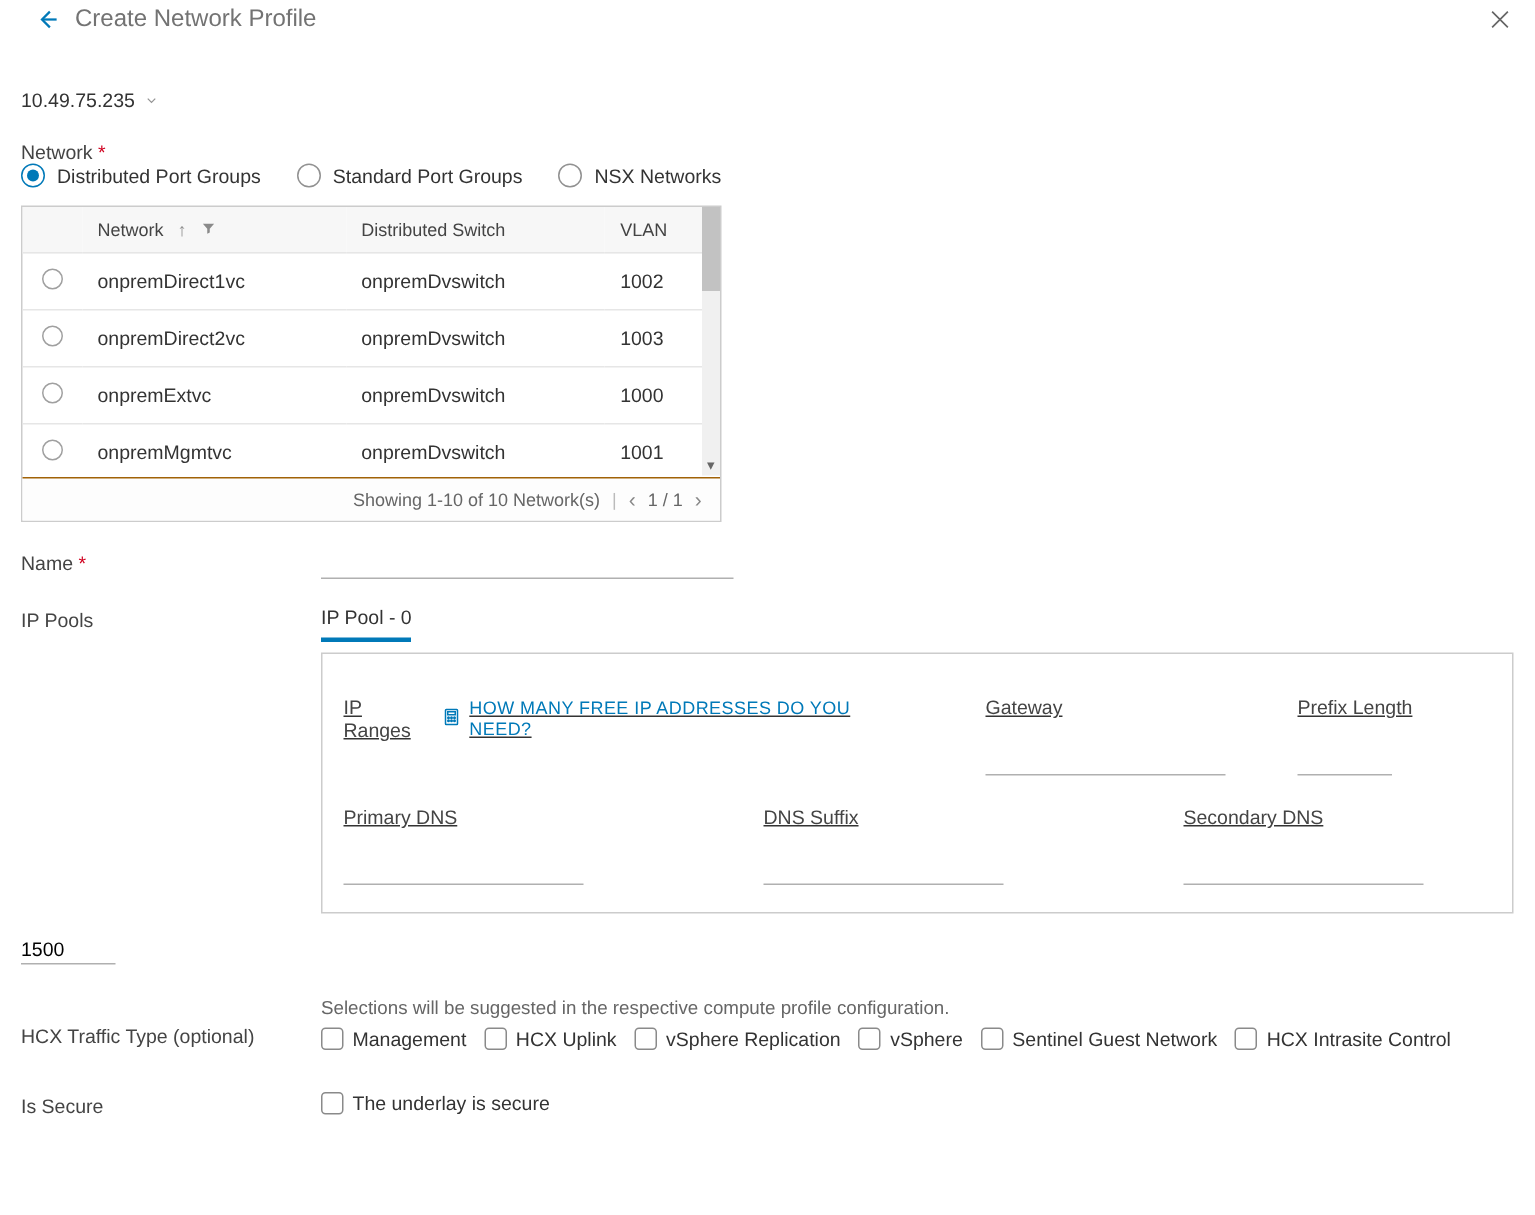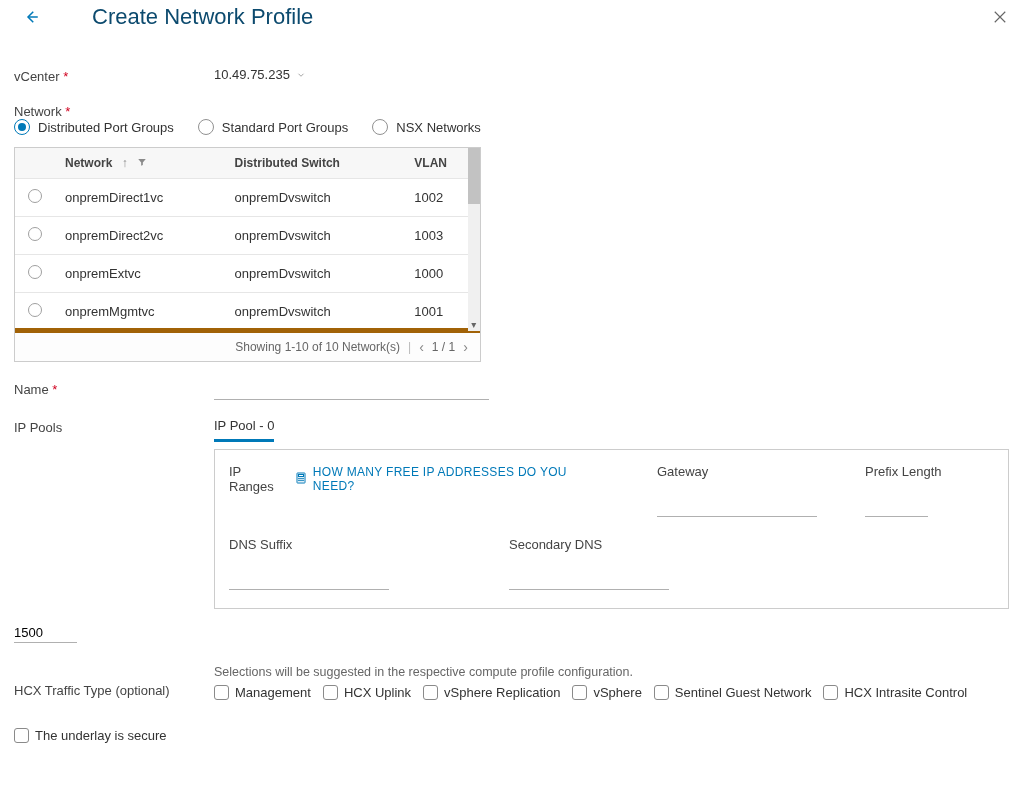--- a/index.html
+++ b/index.html
@@ -1,21 +1,21 @@
 <!DOCTYPE html>
 <html><head>
 <meta charset="utf-8">
 <style>
   * { box-sizing: border-box; margin: 0; padding: 0; }
   html, body { width: 1023px; height: 810px; font-family: "Segoe UI", Arial, sans-serif; font-size: 13px; color: #333; background: #fff; overflow: hidden; }
   a { color: #0079b8; text-decoration: none; }
 
   .header { display: flex; align-items: center; justify-content: space-between; padding: 4px 14px 4px 22px; }
   .header-left { display: flex; align-items: center; gap: 10px; }
-  .title { font-size: 22px; color: #0c4a6e; font-weight: 400; margin-left: 42px; }
+  .title { font-size: 16px; color: #737373; font-weight: 400; }
   .back-icon svg, .close-icon svg { display:block; }
 
   .content { padding: 10px 14px 0 14px; }
 
   .form-row { display: flex; align-items: flex-start; margin-top: 23px; }
   .lbl { width: 200px; min-width: 200px; color: #444; font-size: 13px; padding-top: 2px; }
   .req::after { content: " *"; color: #d0001f; }
   .val { flex: 1; }
 
   .vcenter-select { display: inline-flex; align-items: center; gap: 6px; color: #333; }
@@ -24,43 +24,43 @@
   .radio-row { display: flex; align-items: flex-start; gap: 24px; }
   .radio-item { display: flex; align-items: center; gap: 8px; cursor: pointer; color: #333; }
   .radio-circle { width: 16px; height: 16px; border: 1px solid #919191; border-radius: 50%; display:inline-flex; align-items:center; justify-content:center; background:#fff; }
   .radio-circle.sel { border-color: #0079b8; }
   .radio-circle.sel::after { content:""; width:8px; height:8px; background:#0079b8; border-radius:50%; }
 
   .table-wrap { border: 1px solid #ccc; margin-top: 12px; position: relative; }
   .table-scroll { height: 180px; overflow: hidden; }
   table.grid { width: 100%; border-collapse: collapse; }
   table.grid th, table.grid td { text-align: left; font-weight: 400; border-bottom: 1px solid #e6e6e6; }
-  table.grid th { background: #f7f7f7; color: #444; font-size: 12px; padding: 8px 10px; font-weight: bold; }
+  table.grid th { background: #f7f7f7; color: #444; font-size: 12px; padding: 8px 10px; }
   table.grid td { padding: 10px 10px; border-collapse: collapse; }
   .col-radio { width: 40px; text-align: center !important; }
   .row-radio { width: 14px; height: 14px; border: 1px solid #a0a0a0; border-radius: 50%; display:inline-block; background:#fff; }
   .sort-icon, .filter-icon { color: #8a8a8a; margin-left: 6px; }
 
-  .table-footer { display:flex; justify-content:flex-end; align-items:center; gap:8px; padding:6px 12px; font-size:12px; color:#666; border-top:5px solid #a16207; background:#fdfdfd; }
+  .table-footer { display:flex; justify-content:flex-end; align-items:center; gap:8px; padding:6px 12px; font-size:12px; color:#666; border-top:1px solid #a16207; background:#fdfdfd; }
   .table-footer .sep { color:#bbb; }
   .nav-btn { color:#888; cursor:pointer; font-size: 14px; }
 
   .scrollbar-fake { position:absolute; right:0; top:0; bottom:30px; width:12px; background:#f0f0f0; }
   .scrollbar-fake .thumb { position:absolute; left:0; right:0; top:0; height:56px; background:#c2c2c2; }
   .scrollbar-fake .arrow-down { position:absolute; left:0; right:0; bottom:0; height:14px; display:flex; align-items:center; justify-content:center; color:#666; font-size:10px; }
 
   .underline-input { border:none; border-bottom:1px solid #b0b0b0; background:transparent; font-size:13px; padding:2px 0; width: 275px; outline:none; }
   .underline-input.small { width: 160px; }
   .underline-input.tiny  { width: 63px; }
 
   .tabbar { display:flex; gap:20px; border-bottom:1px solid transparent; }
   .tab { padding: 0 0 6px 0; color:#333; }
   .tab.active { border-bottom: 3px solid #0079b8; }
 
-  .pool-box { border:1px solid #ccc; margin-top: 6px; padding: 14px 40px 18px 14px; }
+  .pool-box { border:1px solid #ccc; margin-top: 6px; padding: 28px 40px 18px 14px; text-decoration: underline; }
   .pool-top { display:flex; gap: 48px; align-items:flex-start; }
   .pool-left { width: 380px; }
   .ipr-label-row { display:flex; align-items:center; gap:6px; margin-bottom:6px; }
   .ipr-label { color:#444; }
   .ipr-link { color:#0079b8; font-size:12px; letter-spacing:.3px; }
   .calc-icon { color:#0079b8; }
   textarea.iprange { width: 380px; height: 95px; border:1px solid #717171; resize:none; font-family:inherit; font-size:13px; padding:6px 8px; outline:none; }
   textarea.iprange::placeholder { color:#888; }
 
   .field-stack { display:flex; flex-direction:column; gap:4px; }
@@ -93,21 +93,20 @@
   <span class="close-icon">
     <svg width="18" height="18" viewBox="0 0 24 24" fill="none" stroke="#666" stroke-width="1.5">
         <path d="M5 5l14 14M19 5L5 19"></path>
       </svg>
   </span>
 </div>
 
 <div class="content">
 
   <div class="form-row">
-    <div class="lbl req">vCenter</div>
     <div class="val">
       <span class="vcenter-select">
         <span>10.49.75.235</span>
         <svg width="10" height="10" viewBox="0 0 24 24" fill="none" stroke="#666" stroke-width="2">
             <path d="M6 9l6 6 6-6"></path>
           </svg>
       </span>
     </div>
   </div>
 
@@ -228,20 +227,24 @@
             <span class="flabel">Gateway</span>
             <input class="underline-input small" type="text" style="">
           </div>
           <div class="field-stack">
             <span class="flabel">Prefix Length</span>
             <input class="underline-input tiny" type="text" style="">
           </div>
         </div>
         <div class="pool-bottom">
           <div class="field-stack">
+            <span class="flabel">Primary DNS</span>
+            <input class="underline-input small" type="text" style="">
+          </div>
+          <div class="field-stack">
             <span class="flabel">DNS Suffix</span>
             <input class="underline-input small" type="text" style="">
           </div>
           <div class="field-stack">
             <span class="flabel">Secondary DNS</span>
             <input class="underline-input small" type="text" style="">
           </div>
         </div>
       </div>
     </div>
@@ -280,20 +283,21 @@
           </label>
         <label class="chk">
             <span class="box"></span>
             <span>HCX Intrasite Control</span>
           </label>
       </div>
     </div>
   </div>
 
   <div class="form-row" style="margin-top:28px;">
+    <div class="lbl">Is Secure</div>
     <div class="val">
       <label class="chk">
           <span class="box"></span>
           <span>The underlay is secure</span>
         </label>
       <div class="secure-hint">
         
       </div>
     </div>
   </div>

